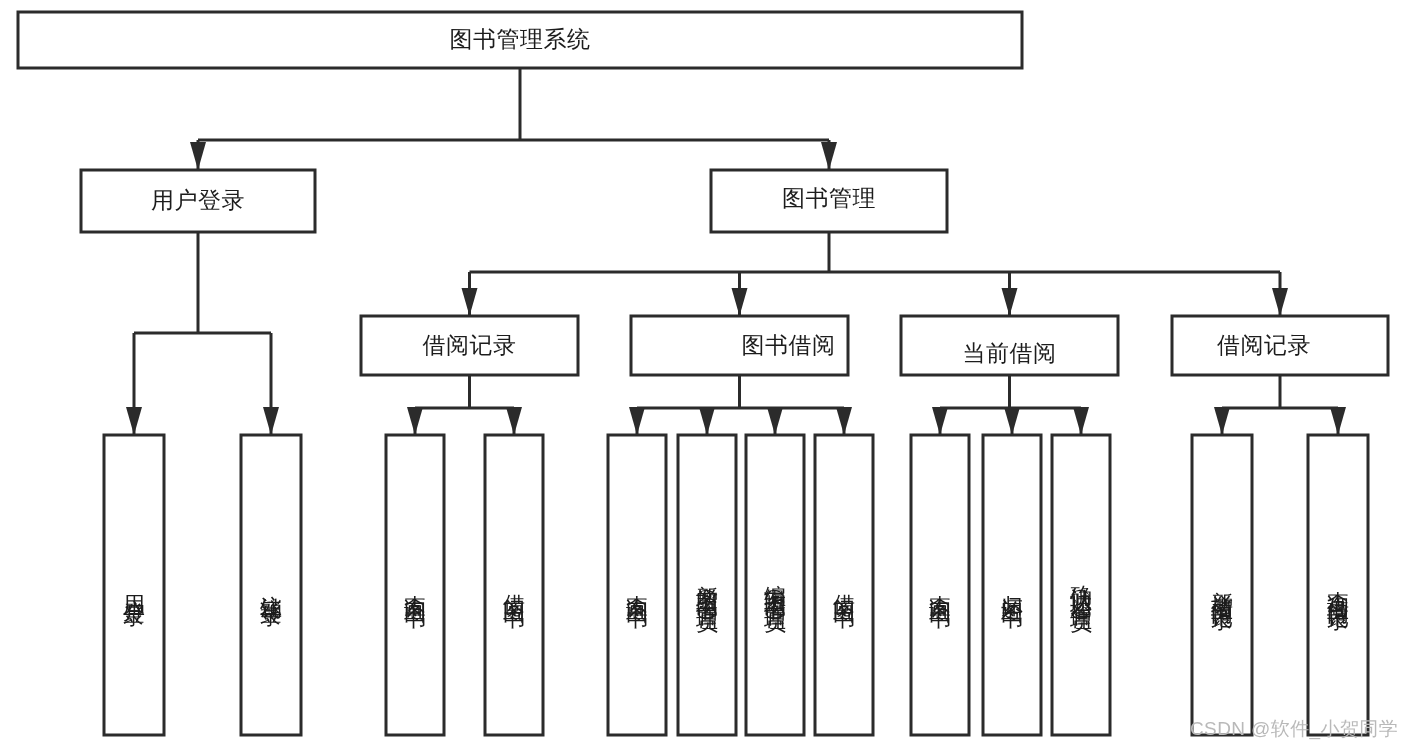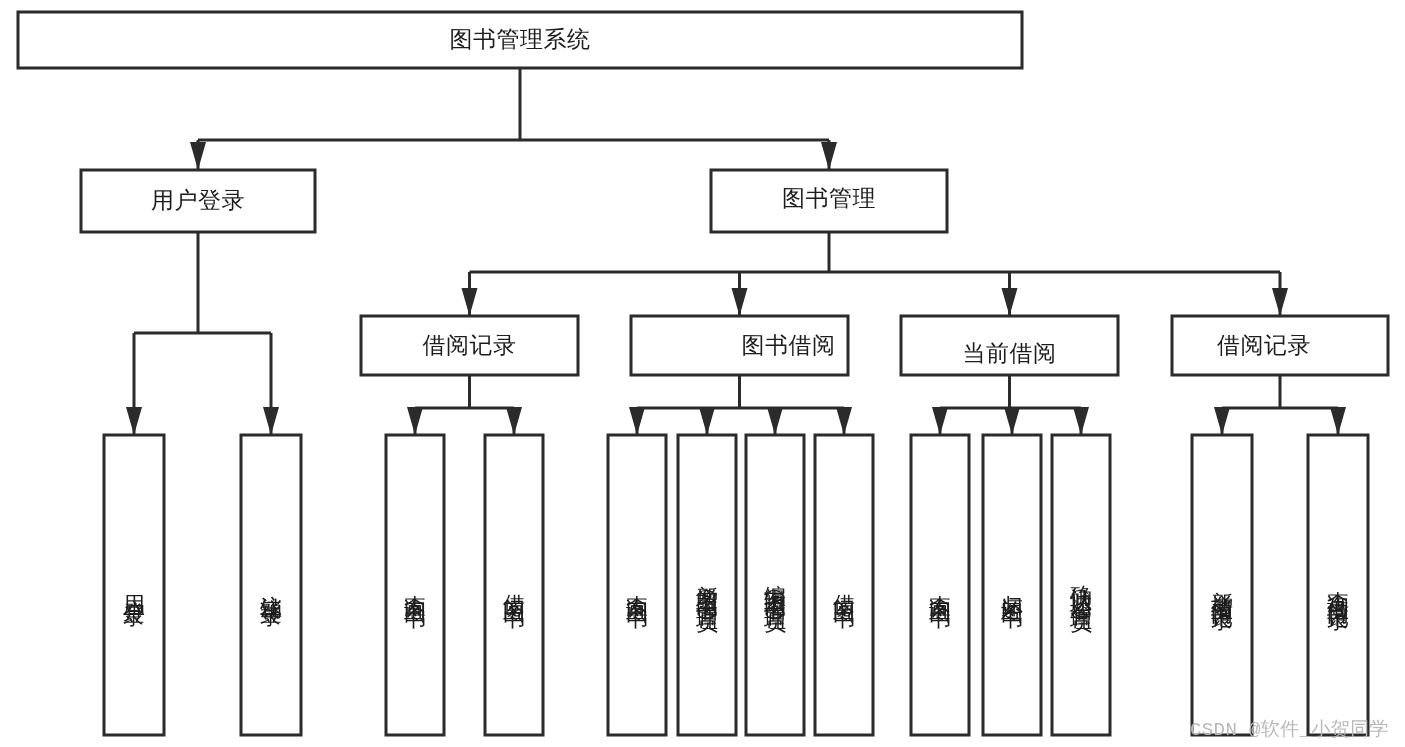--- a/index.html
+++ b/index.html
@@ -63,21 +63,21 @@
     writing-mode: vertical-rl;
     text-orientation: upright;
     font-size: 22px;
     letter-spacing: 4px;
     padding: 2px 0;
   }
   .watermark {
     position: absolute;
     color: #b9b9b9;
     font-size: 19px;
-    font-family: Liberation Mono, monospace;
+    font-family: Liberation Sans, sans-serif;
     white-space: nowrap;
     letter-spacing: 0.4px;
     pointer-events: none;
   }
 </style>
 </head>
 <body>
 
 <div id="diagram-root">
 

